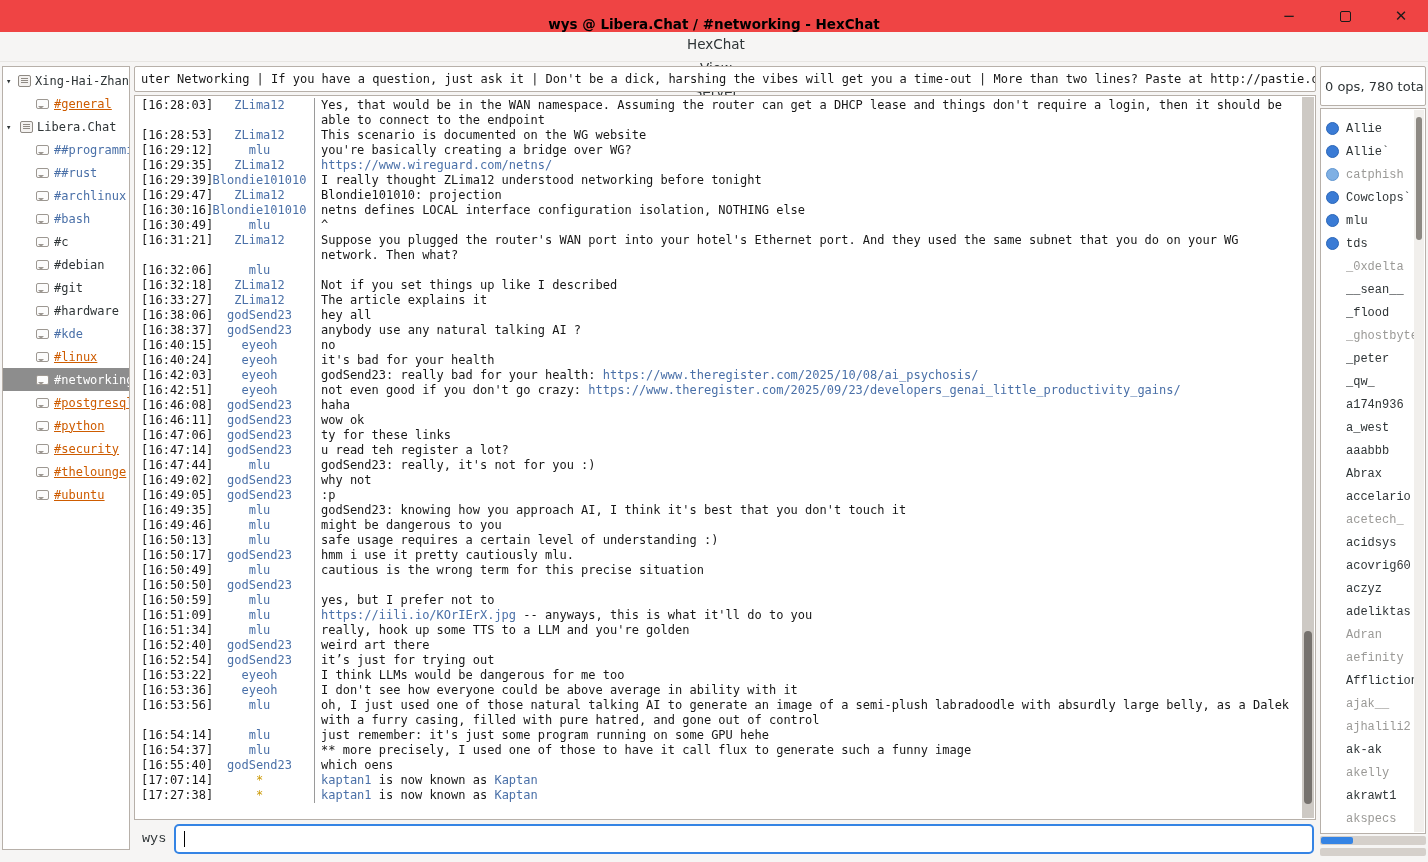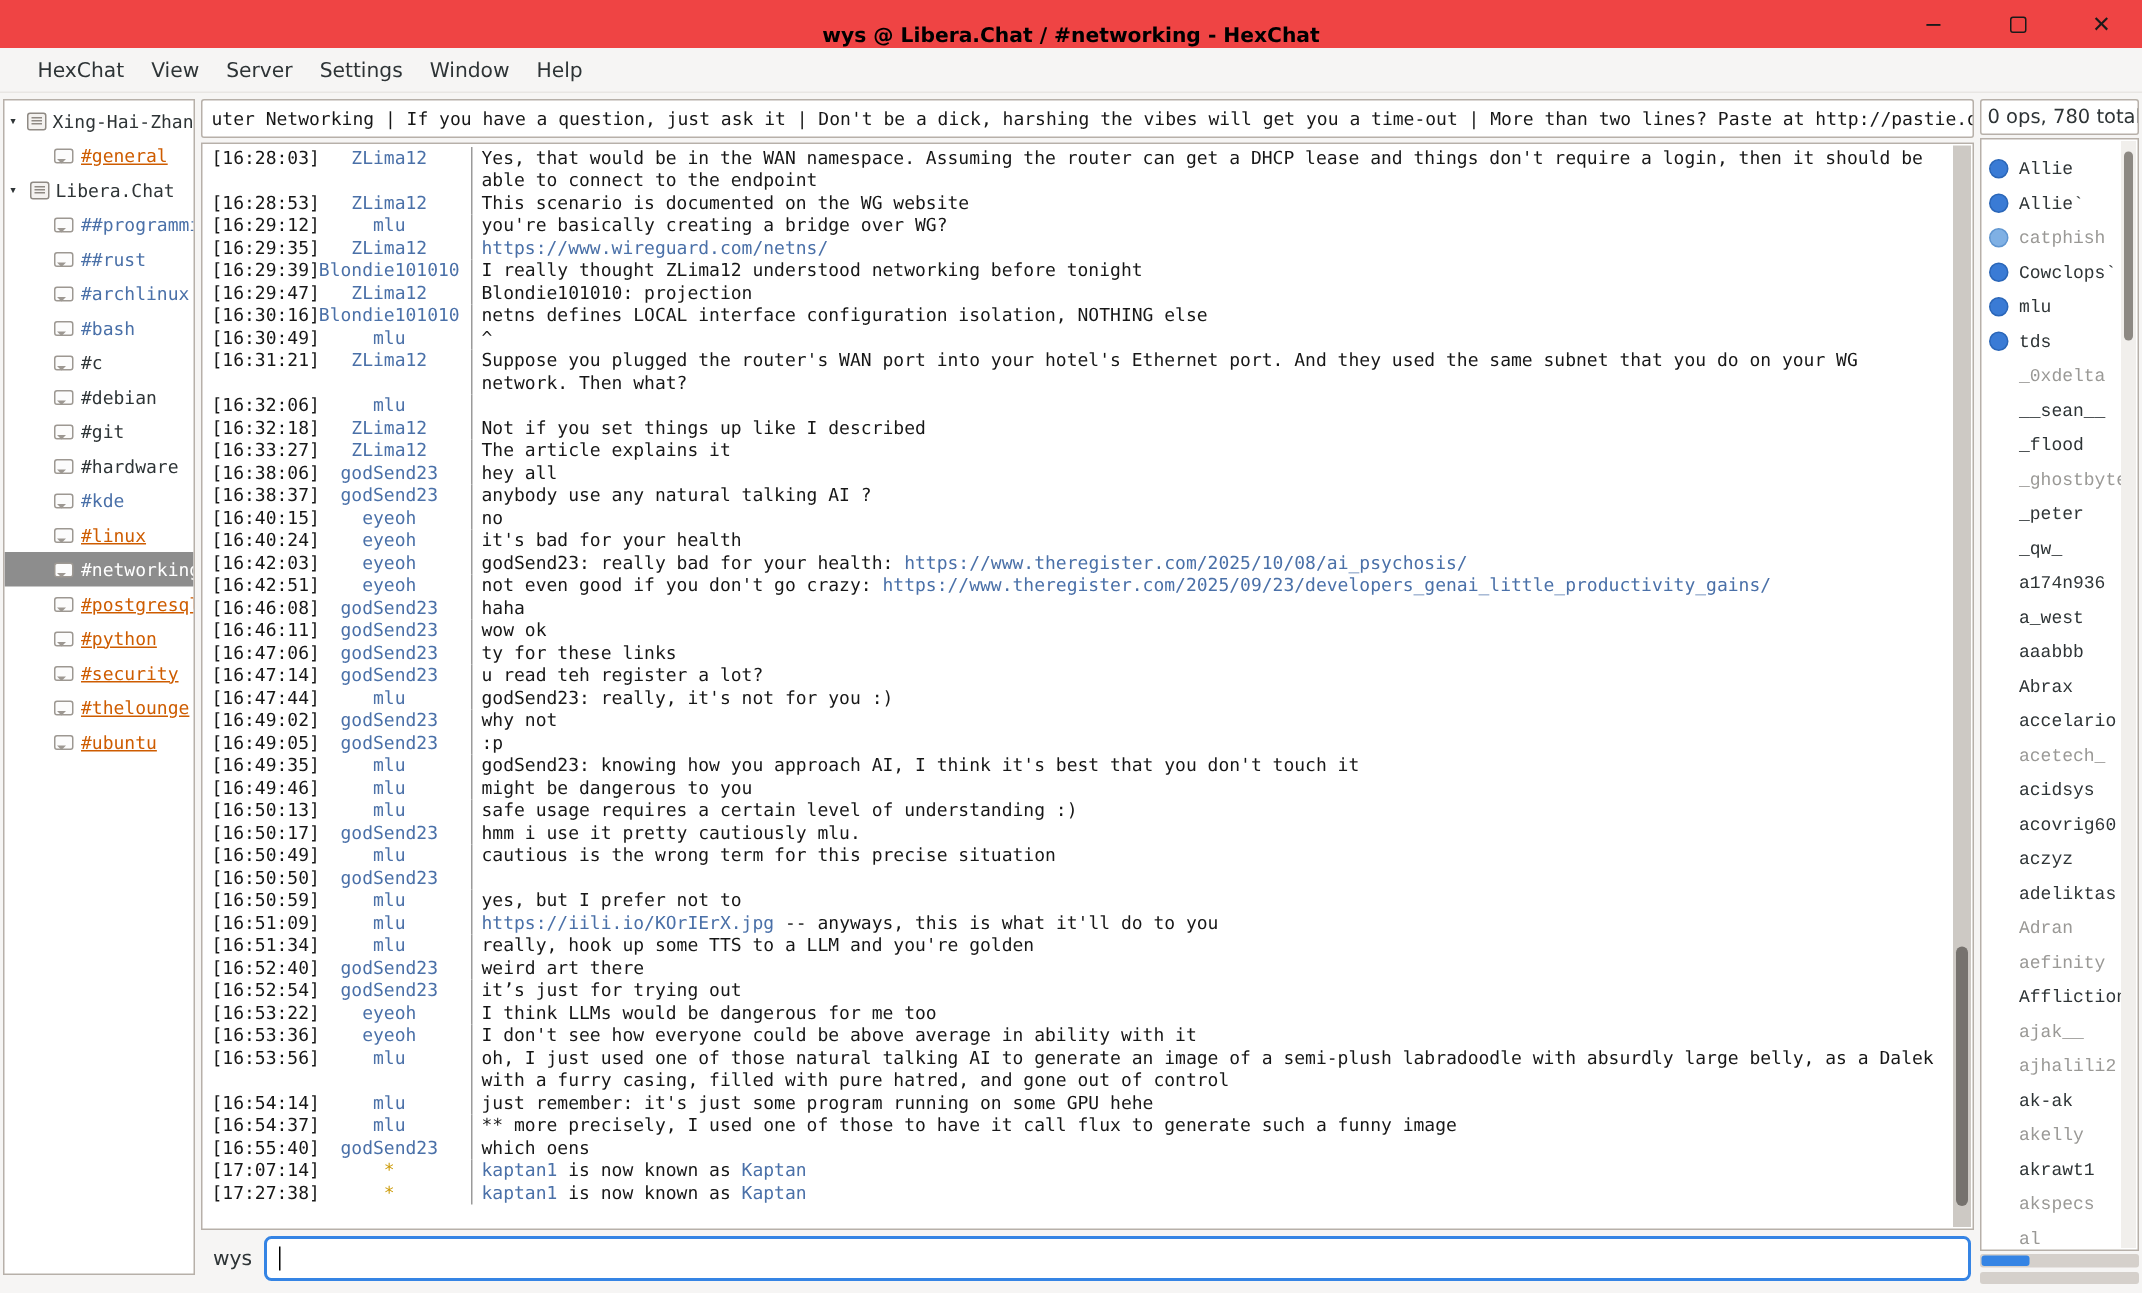--- a/index.html
+++ b/index.html
@@ -10,22 +10,22 @@
   }
   *{margin:0;padding:0;box-sizing:border-box;}
   html,body{width:1428px;height:862px;overflow:hidden;background:var(--winbg);
     font-family:var(--sans);color:var(--ink);}
   .titlebar{height:32px;background:#ef4444;display:flex;align-items:flex-end;position:relative;}
   .title{flex:1;text-align:center;font-size:13.5px;font-weight:bold;color:#000;}
   .win-controls{position:absolute;right:8px;top:0;height:32px;display:flex;align-items:center;gap:30px;padding-right:6px;}
   .win-btn{width:26px;height:26px;display:flex;align-items:center;justify-content:center;
     font-size:15px;color:#1a1a1a;cursor:default;font-weight:400;}
   .maxbox{width:11px;height:11px;border:1.3px solid #1a1a1a;border-radius:2px;display:inline-block;}
-  .menubar{height:30px;background:var(--winbg);display:flex;align-items:center;padding-left:16px;
-    border-bottom:1px solid #e8e6e3;}
+  .menubar{height:30px;background:var(--winbg);display:flex;align-items:center;padding-left:4px;
+    border-bottom:1px solid #e8e6e3;flex-direction:column;}
   .menu-item{padding:4px 9px;font-size:13.5px;color:#2e3436;}
   .layout{display:flex;height:796px;padding:4px 2px 2px 2px;gap:4px;}
   
   .tree-pane{width:128px;background:var(--panebg);border:1px solid var(--border);overflow:hidden;
     font-family:var(--mono);font-size:12px;padding-top:2px;height:784px;}
   .tree-row{height:23px;display:flex;align-items:center;white-space:nowrap;overflow:hidden;}
   .tree-row.server{padding-left:3px;gap:4px;}
   .tree-row.channel{padding-left:33px;gap:5px;}
   .expander{font-size:9px;color:#2e3436;width:10px;}
   .icon-server{width:13px;height:12px;border:1px solid #8f8a84;border-radius:2px;background:#f4f2f0;
@@ -51,27 +51,27 @@
   .msg-time{width:76px;flex:none;padding-left:6px;white-space:nowrap;text-align:center;}
   .msg-nick{width:97px;flex:none;text-align:center;color:var(--nick);white-space:nowrap;overflow:hidden;}
   .msg-nick.star{color:var(--star);}
   .msg-sep{width:7px;flex:none;border-right:1px solid #9a9a9a;align-self:stretch;}
   .msg-text{flex:1;padding-left:6px;padding-right:4px;white-space:pre-wrap;word-wrap:break-word;min-width:0;}
   .msg-link{color:var(--nick);}
   .nick-ref{color:var(--nick);}
   .vscroll{position:absolute;top:1px;bottom:1px;right:1px;width:12px;background:#cdc9c4;}
   .vscroll .thumb{position:absolute;left:2px;right:2px;background:#76726e;border-radius:5px;}
   .inputrow{height:36px;display:flex;align-items:center;gap:8px;padding:3px 2px 2px 8px;}
-  .mynick{font-size:13.5px;color:#2e3436;}
+  .mynick{font-size:13.5px;color:#2e3436;font-family:Liberation Mono, monospace;}
   .inputbox{flex:1;height:30px;background:#fff;border:2px solid var(--accent);border-radius:5px;
     display:flex;align-items:center;padding-left:8px;}
   .caret{width:1px;height:16px;background:#000;}
   
   .user-pane{width:106px;display:flex;flex-direction:column;}
-  .user-header{height:24px;background:#fff;border:1px solid var(--border);border-radius:2px;
+  .user-header{height:40px;background:#fff;border:1px solid var(--border);border-radius:2px;
     font-size:13px;display:flex;align-items:center;padding:0 4px;white-space:nowrap;overflow:hidden;
     margin-bottom:2px;color:#2e3436;}
   .userlist{flex:1;background:#fff;border:1px solid var(--border);overflow:hidden;position:relative;
     font-family:Liberation Mono, monospace;font-size:12px;padding-top:8px;}
   .user-row{height:23px;display:flex;align-items:center;gap:7px;padding-left:5px;white-space:nowrap;overflow:hidden;}
   .dot{width:13px;height:13px;border-radius:50%;background:#3a7bd5;border:1px solid #2a66b8;flex:none;}
   .dot.away-dot{background:#7fb0e4;border-color:#5f95d0;}
   .nodot{width:13px;flex:none;}
   .u-name{color:#2e3436;} .u-away{color:var(--away);}
   .ul-vscroll{position:absolute;top:1px;bottom:1px;right:1px;width:10px;background:#f1efec;}

